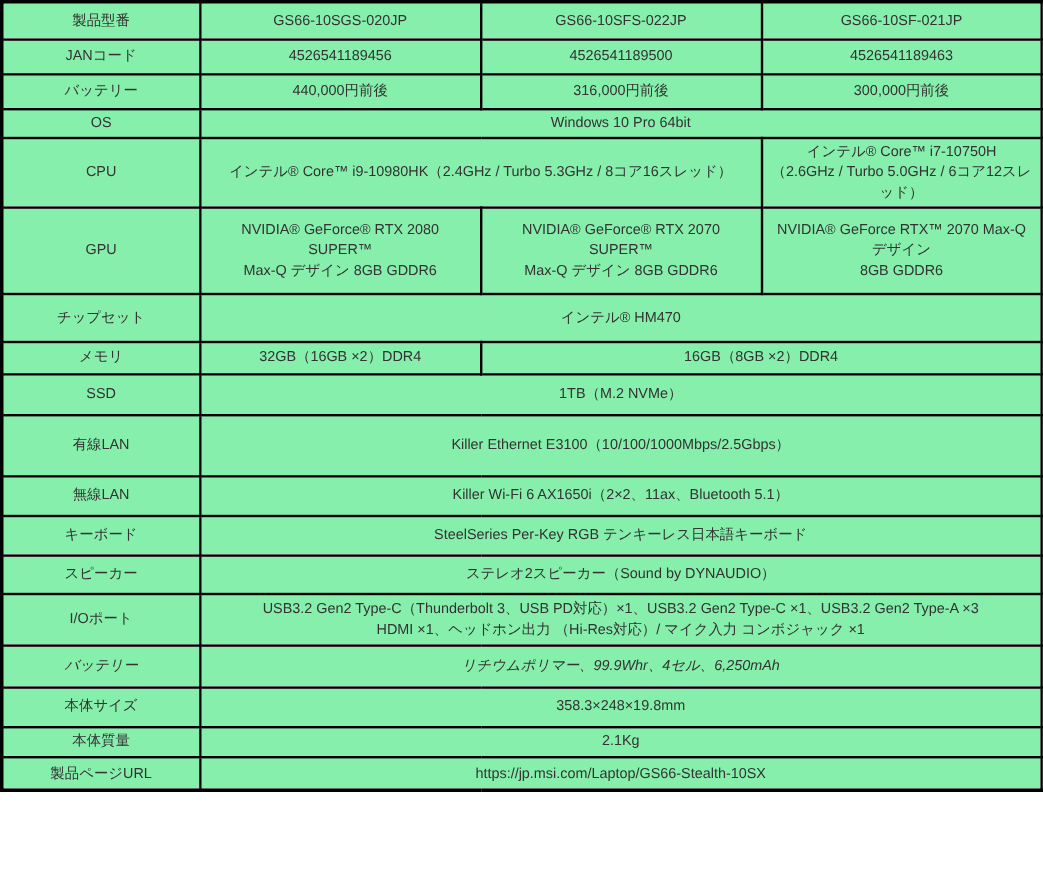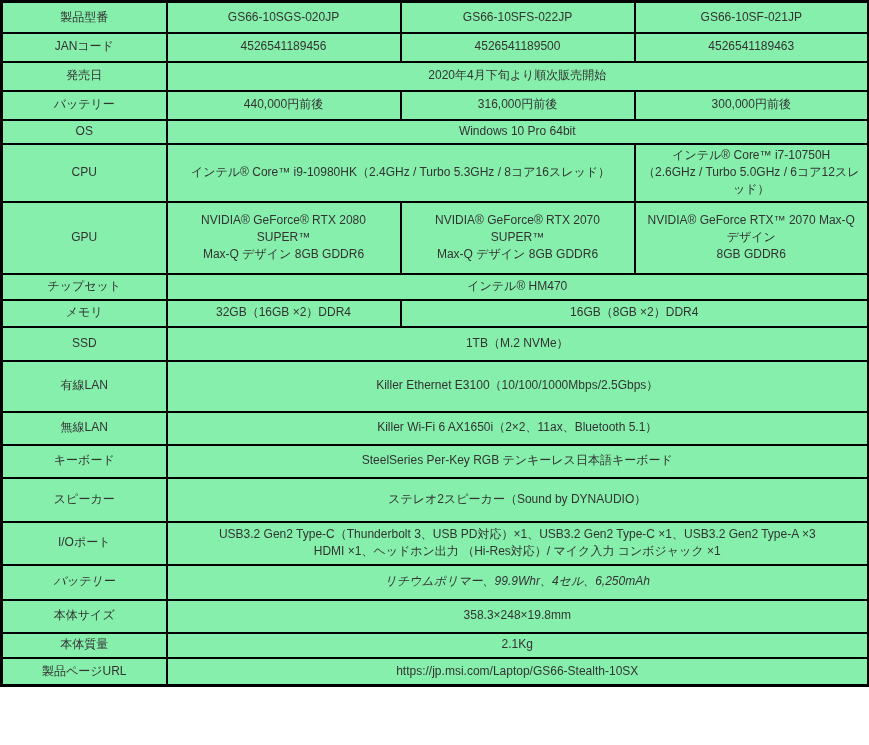--- a/index.html
+++ b/index.html
@@ -39,25 +39,25 @@
     overflow: hidden;
     box-sizing: border-box;
   }
   
   tr.h31 { height: 31px; }
   tr.h29 { height: 29px; }
   tr.h24 { height: 24px; }
   tr.h51 { height: 51px; }
   tr.h53 { height: 53px; }
   tr.h72 { height: 72px; }
-  tr.h26 { height: 26px; }
+  tr.h26 { height: 40px; }
   tr.h27 { height: 27px; }
   tr.h34 { height: 34px; }
   tr.h33 { height: 33px; }
-  tr.h32 { height: 44px; }
+  tr.h32 { height: 32px; }
   tr.h43 { height: 43px; }
   tr.h35 { height: 35px; font-style: italic; }
   tr.h25 { height: 25px; }
   tr.h30 { height: 30px; }
   tr.h28 { height: 28px; }
 </style>
 </head>
 <body>
 
 <div class="spec-wrap">
@@ -73,24 +73,20 @@
           <th>製品型番</th>
           <td>GS66-10SGS-020JP</td>
           <td>GS66-10SFS-022JP</td>
           <td>GS66-10SF-021JP</td>
         </tr>
       <tr class="h29">
           <th>JANコード</th>
           <td>4526541189456</td>
           <td>4526541189500</td>
           <td>4526541189463</td>
-        </tr>
-      <tr class="h29">
-          <th>発売日</th>
-          <td colspan="3">2020年4月下旬より順次販売開始</td>
         </tr>
       <tr class="h29">
           <th>バッテリー</th>
           <td>440,000円前後</td>
           <td>316,000円前後</td>
           <td>300,000円前後</td>
         </tr>
       <tr class="h24">
           <th>OS</th>
           <td colspan="3">Windows 10 Pro 64bit</td>

